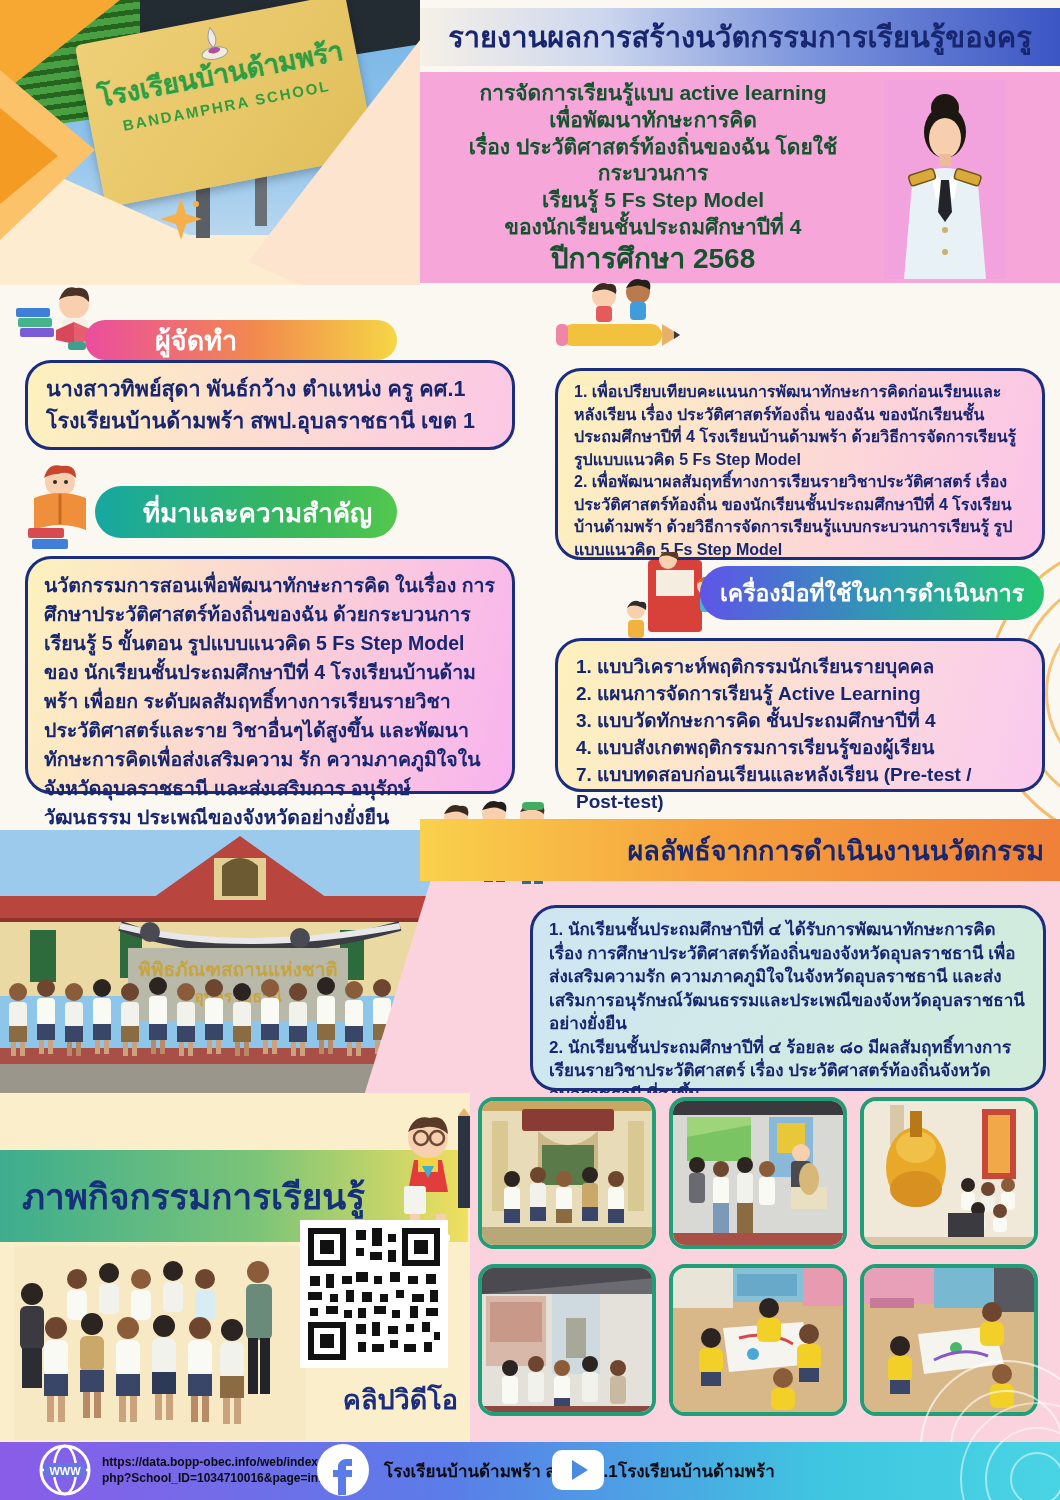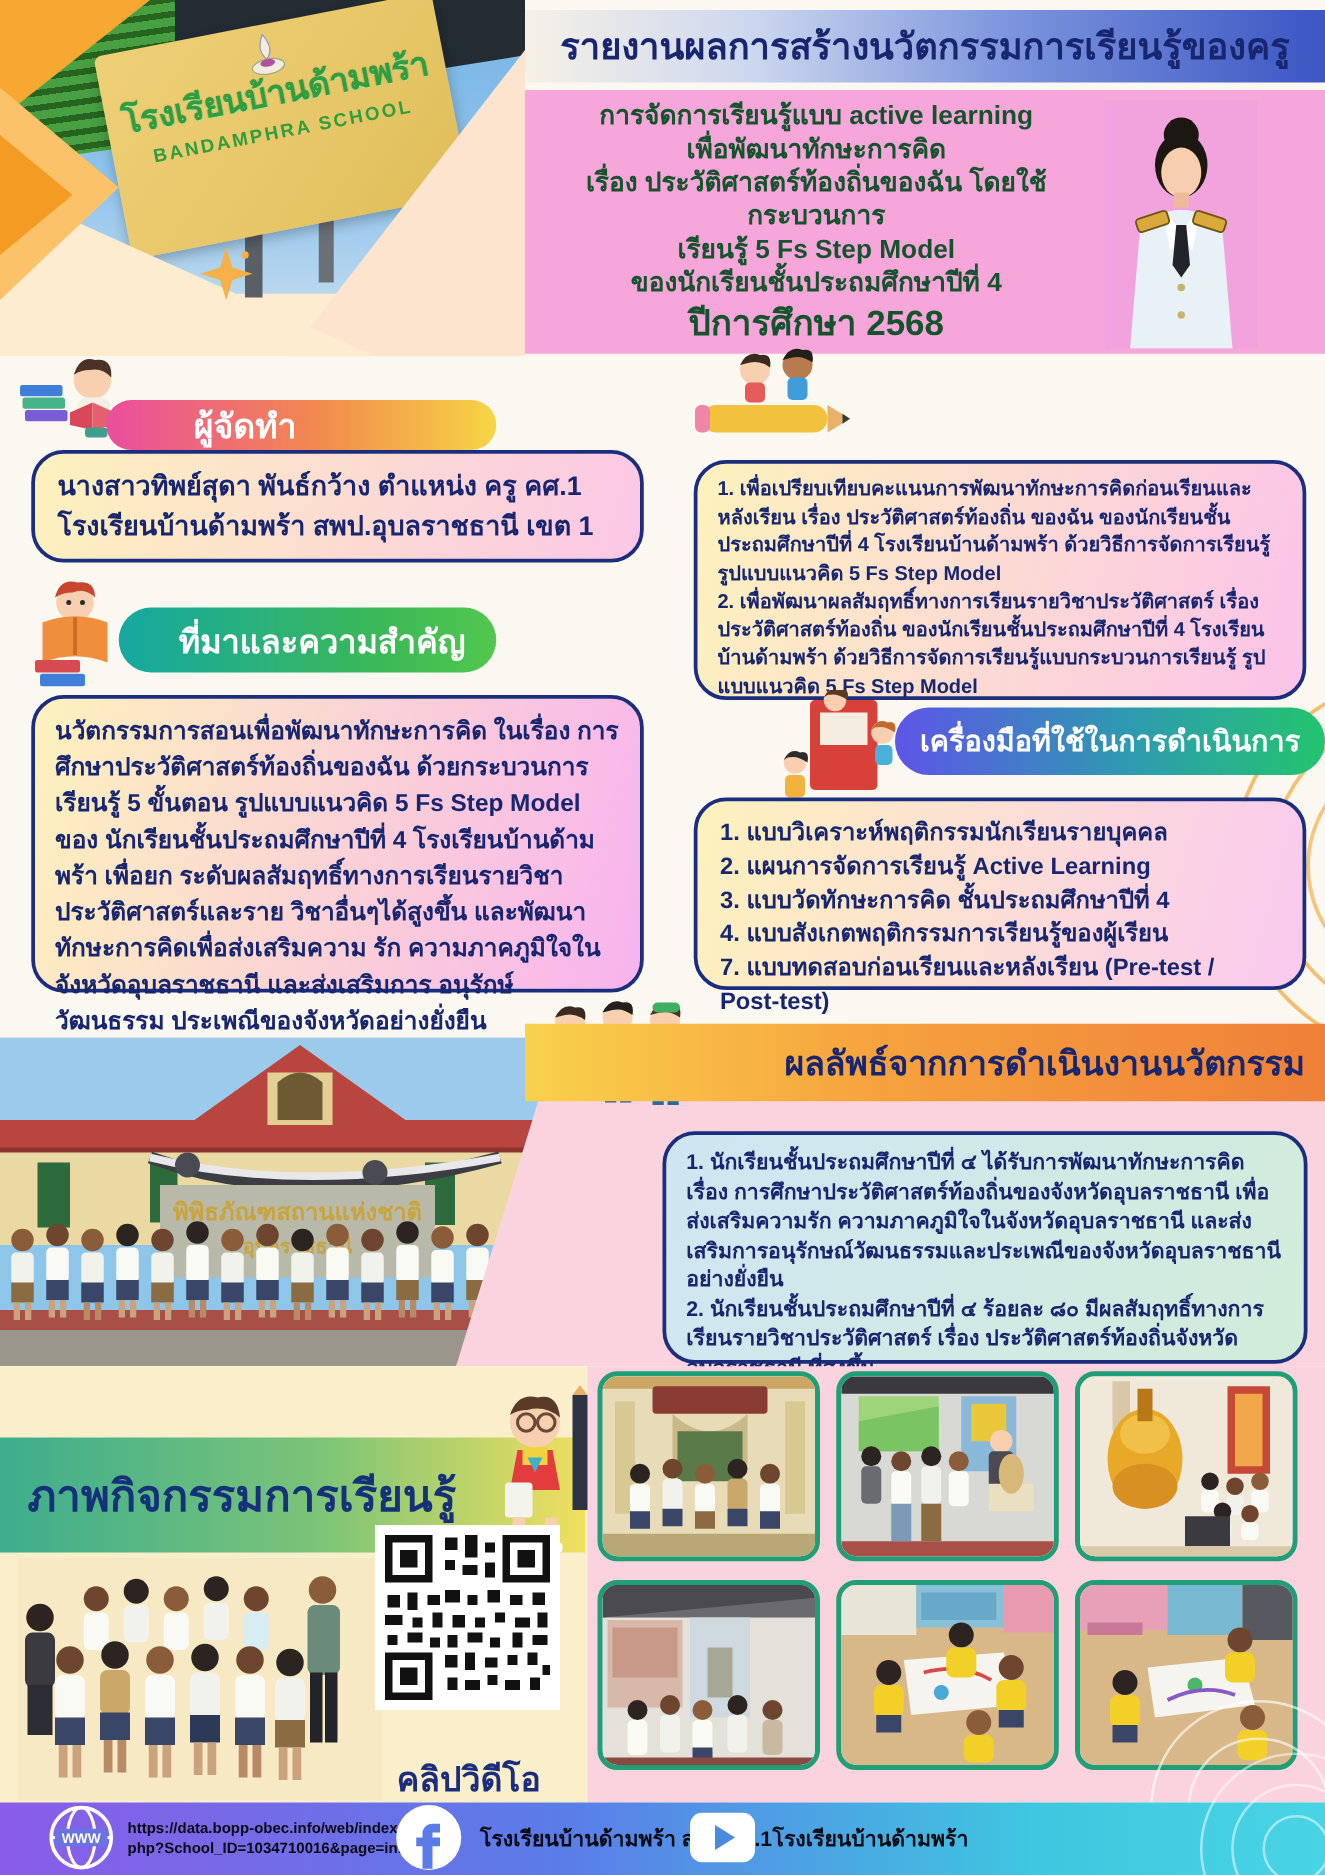--- a/index.html
+++ b/index.html
@@ -34,21 +34,21 @@
   .ptitle{left:428px;top:80px;width:450px;height:196px;display:flex;flex-direction:column;justify-content:space-between;text-align:center;}
   .ptitle div{font-size:21px;font-weight:bold;color:#14532d;line-height:1.25;}
   .ptitle .yr{font-size:28px;}
   .tphoto{left:884px;top:80px;width:122px;height:199px;background:#f2a2dc;overflow:hidden;}
 
   
   .pill{border-radius:28px;display:flex;align-items:center;color:#fff;font-weight:bold;}
   .pill-author{left:85px;top:299px;width:312px;height:40px;background:linear-gradient(90deg,#ea4d9e,#f28a4e 55%,#f6d645);font-size:27px;padding-left:70px;box-sizing:border-box;margin-top:21px;}
   .pill-bgimp{left:95px;top:486px;width:302px;height:52px;background:linear-gradient(90deg,#16a8a1,#3cb857 70%,#52c84f);font-size:26px;padding-left:48px;box-sizing:border-box;}
   .pill-obj{left:640px;top:297px;width:402px;height:52px;background:linear-gradient(90deg,#6d55ee,#b44fd6 55%,#ee4fb8);font-size:27px;justify-content:center;}
-  .pill-tools{left:716px;top:566px;width:344px;height:54px;background:linear-gradient(90deg,#5e55e8,#2e9bb0 55%,#23c46e);font-size:23px;justify-content:center;}
+  .pill-tools{left:700px;top:566px;width:344px;height:54px;background:linear-gradient(90deg,#5e55e8,#2e9bb0 55%,#23c46e);font-size:23px;justify-content:center;}
   .cbox{border:3px solid #1b2d7d;border-radius:26px;box-sizing:border-box;color:#17266f;}
   .box-author{left:25px;top:360px;width:490px;height:90px;background:linear-gradient(105deg,#fdf2bd,#fbc7e6);
      display:flex;flex-direction:column;justify-content:center;padding:0 18px;font-size:21.5px;font-weight:bold;line-height:1.5;}
   .box-bgimp{left:25px;top:556px;width:490px;height:238px;background:linear-gradient(105deg,#fdf2bd,#f8b3ee);
      padding:12px 16px;font-size:19.5px;font-weight:bold;line-height:29px;}
   .box-obj{left:555px;top:368px;width:490px;height:192px;background:linear-gradient(105deg,#fdf2bd,#fbc3e9);
      padding:10px 16px;font-size:16px;font-weight:bold;line-height:22.5px;}
   .box-tools{left:555px;top:638px;width:490px;height:154px;background:linear-gradient(105deg,#fdf2bd,#fac9ef);
      padding:12px 18px;font-size:19px;font-weight:bold;line-height:27px;}
 
@@ -63,21 +63,21 @@
   .box-results{left:530px;top:905px;width:516px;height:186px;background:linear-gradient(120deg,#cfe6f3,#d2ecd9);
      padding:10px 16px;font-size:17px;font-weight:bold;line-height:23.5px;}
 
   
   .act-left-bg{left:0;top:1093px;width:470px;height:349px;background:#faefca;}
   .act-right-bg{left:470px;top:1093px;width:590px;height:349px;background:#fbd3de;}
   .act-band{left:0;top:1150px;width:468px;height:92px;background:linear-gradient(90deg,#3dad8e,#7cc478 55%,#f1df5f);
      display:flex;align-items:center;padding-left:22px;box-sizing:border-box;}
   .act-band span{font-size:35px;font-weight:bold;color:#153179;}
   .qr{left:300px;top:1220px;width:148px;height:148px;background:#fff;}
-  .qr-label{left:292px;top:1378px;width:166px;text-align:center;font-size:27px;font-weight:bold;color:#1b2d7d;margin-top:24px;}
+  .qr-label{left:292px;top:1378px;width:166px;text-align:right;font-size:27px;font-weight:bold;color:#1b2d7d;}
   .grid-cell{width:178px;height:152px;border:4px solid #1f9e77;border-radius:16px;overflow:hidden;box-sizing:border-box;background:#ddd;}
 
   
   .footer{left:0;top:1442px;width:1060px;height:58px;background:linear-gradient(90deg,#8a5ce8,#5b7ce8 42%,#3fc6e0 78%,#49d4e4);text-decoration:underline;}
   .f-item{position:absolute;display:flex;align-items:center;color:#0b0b14;font-weight:bold;}
   .f-url{font-size:12px;line-height:16px;}
   .rings{border-radius:50%;position:absolute;}
 
   .illus{pointer-events:none;}
 </style>

